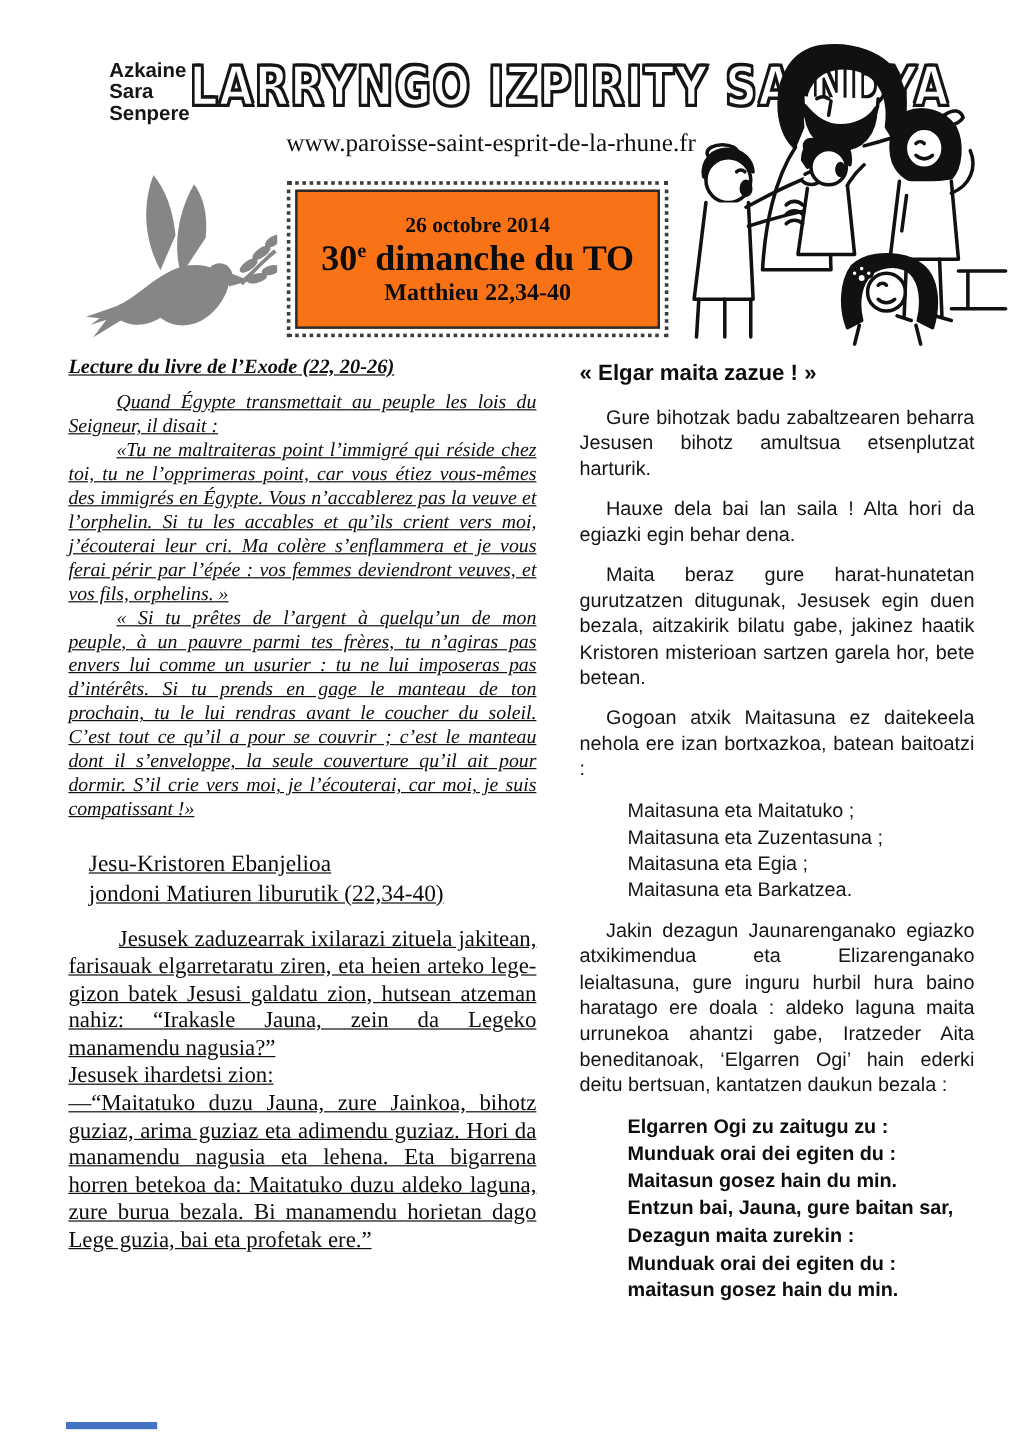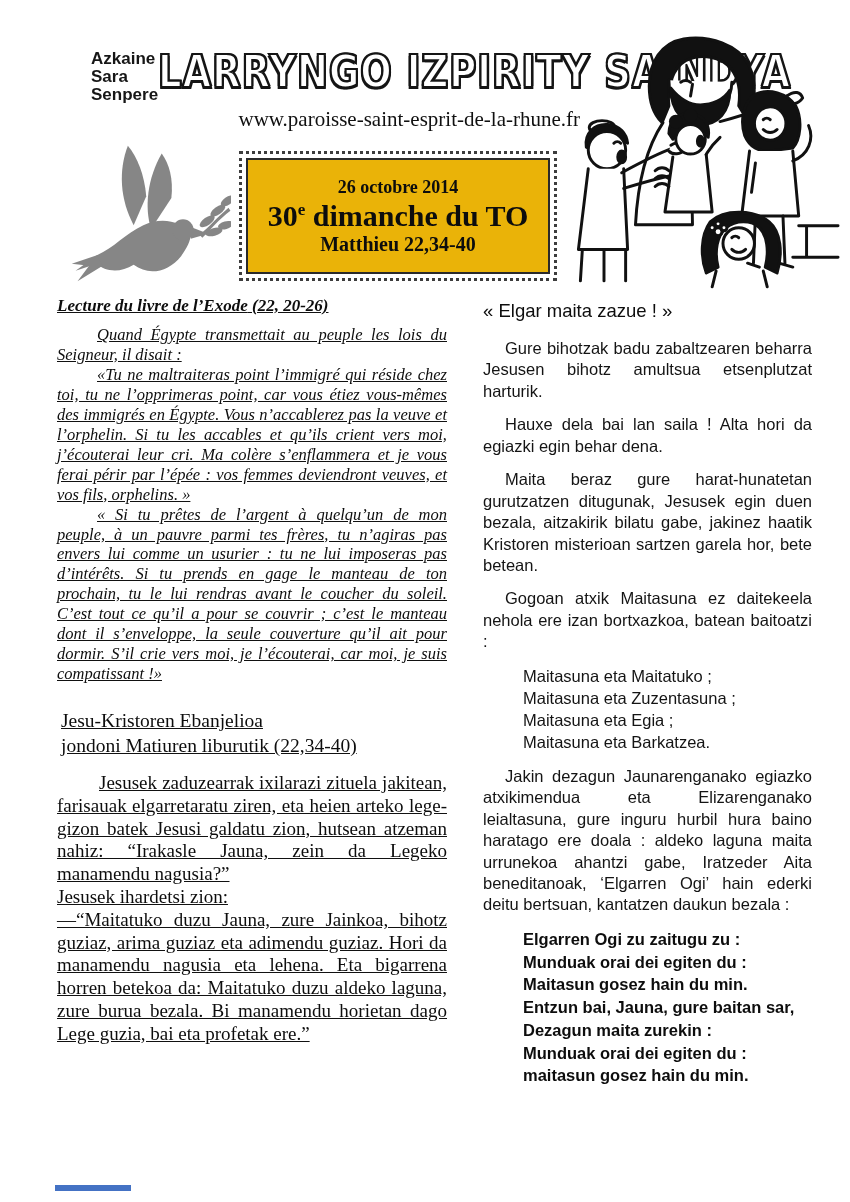--- a/index.html
+++ b/index.html
@@ -26,21 +26,21 @@
     position:absolute; left:140px; top:107px; width:440px; text-align:right;
     font-family:"Liberation Serif", serif; font-weight:normal; font-size:21px;
     color:#101010;
   }
   .dove-wrap { position:absolute; left:46px; top:140px; }
   .date-box {
     position:absolute; left:246px; top:158px; width:300px; height:112px;
     border:2px solid #2a2a2a; outline:3px dotted #3d3d3d; outline-offset:4px;
     display:flex; flex-direction:column; align-items:center; justify-content:center;
     gap:1px; font-family:"Liberation Serif", serif; font-weight:bold; color:#0d0d0d;
-    background:#eab308;
+    background:#f97316;
   }
   .date-box .d1 { font-size:18px; }
   .date-box .d2 { font-size:30px; line-height:1.1; }
   .date-box .d2 sup { font-size:17px; }
   .date-box .d3 { font-size:20px;font-family:Liberation Serif, serif; }
   .jesus-wrap { position:absolute; left:545px; top:22px; }
   
   .columns {
     position:absolute; left:57px; top:296px; width:755px;
     display:flex; gap:36px;
@@ -53,28 +53,28 @@
   }
   .reading-heading .hb { font-weight:bold; font-style:italic; }
   .reading-heading .hr { font-style:italic; }
   .rp {
     font-family:"Liberation Serif", serif; font-style:italic; font-size:16.5px;
     line-height:1.21; text-align:justify; margin:0; color:#0d0d0d;
   }
   .rp.ind { text-indent:40px; }
   .gospel-heading {
     font-family:"Liberation Serif", serif; font-size:19.5px; font-weight:normal;
-    line-height:1.28; margin:25px 0 13px 4px; color:#0d0d0d;
+    line-height:1.28; margin:25px 0 13px 17px; color:#0d0d0d;
   }
   .gp {
     font-family:"Liberation Serif", serif; font-size:19px; line-height:1.2;
     text-align:justify; margin:0; color:#0d0d0d;
   }
   .gp.ind { text-indent:42px; }
-  .rc-heading { font-size:18.5px; font-weight:normal; margin:4px 0 16px 0; color:#0d0d0d; }
+  .rc-heading { font-size:18.5px; font-weight:bold; margin:4px 0 16px 0; color:#0d0d0d; }
   .cp {
     font-size:16.5px; line-height:1.3; text-align:justify; text-indent:22px;
     margin:0 0 12px 0; color:#141414;
   }
   .love-list { margin:0 0 12px 40px; font-size:16.5px; line-height:1.35; color:#141414; }
   .verse { margin:2px 0 0 40px; font-weight:bold; font-size:16.5px; line-height:1.38; color:#0d0d0d; }
   .footer-bar { position:absolute; left:55px; bottom:11px; width:76px; height:6px; }
 </style>
 </head>
 <body>

